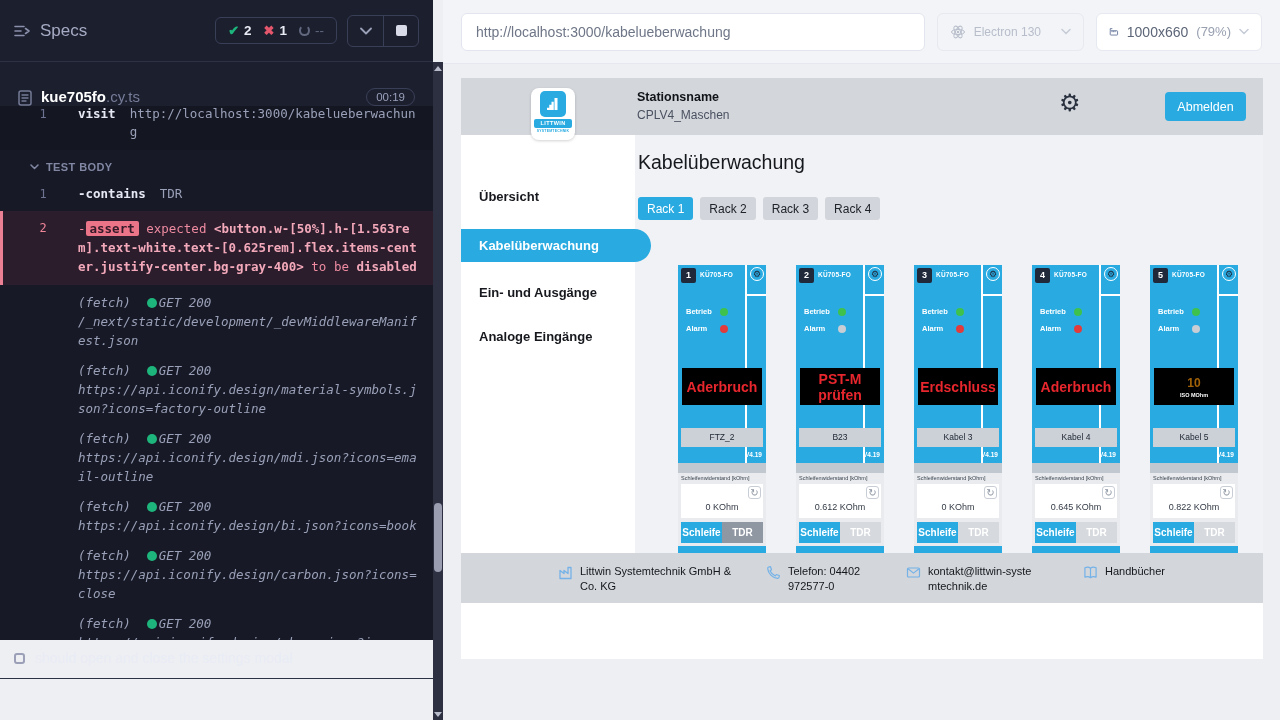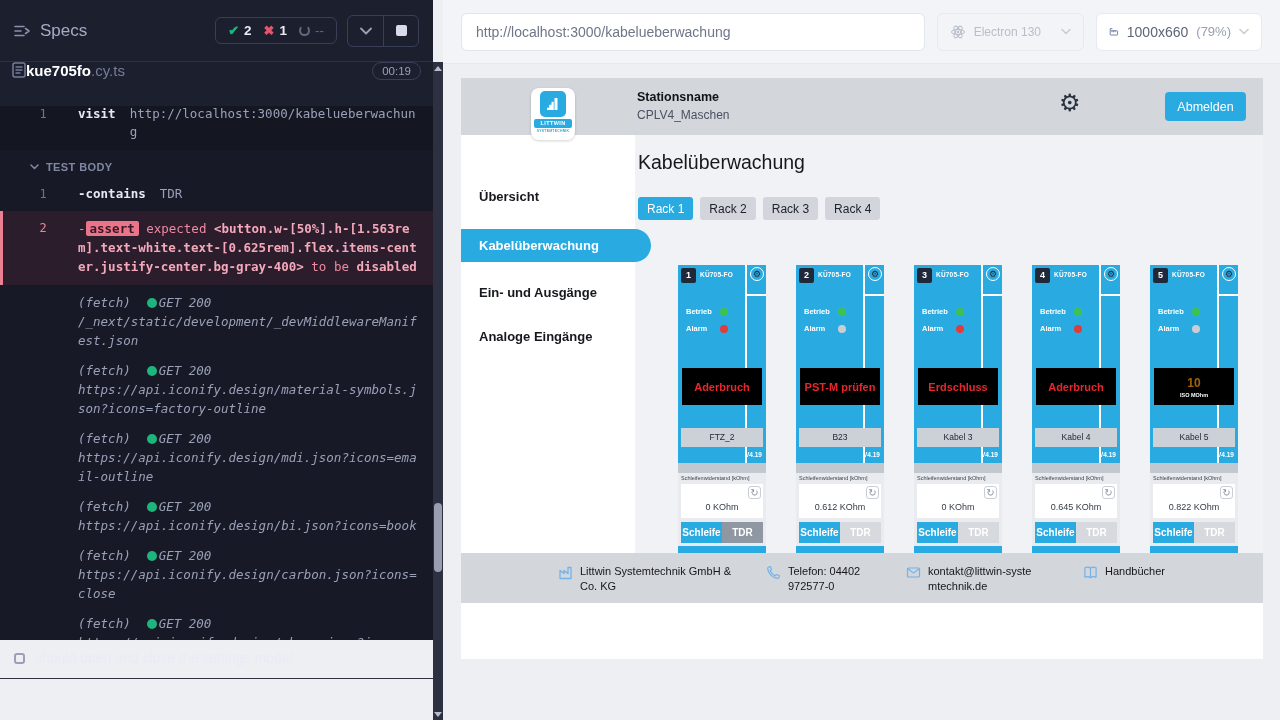--- a/index.html
+++ b/index.html
@@ -14,21 +14,21 @@
   .stat { display:flex; align-items:center; gap:5px; }
   .stat .glyph-pass { color:#1db57c; font-size:13px; }
   .stat .glyph-fail { color:#e4566b; font-size:13px; }
   .spinner { width:11px; height:11px; border:2px solid #62687f; border-top-color:transparent; border-radius:50%; display:inline-block; }
   .stat-pending { color:#62687f; font-weight:normal; }
   .ctrl-box { margin-left:10px; border:1px solid #3a3f58; border-radius:6px; display:flex; height:32px; }
   .ctrl { width:35px; display:flex; align-items:center; justify-content:center; cursor:pointer; }
   .ctrl + .ctrl { border-left:1px solid #3a3f58; }
   .stop-sq { width:11px; height:11px; background:#d9dbe8; border-radius:2px; }
 
-  .spec-row { height:44px; display:flex; align-items:flex-start; padding:0 12px; }
+  .spec-row { height:44px; display:flex; align-items:flex-end; padding:0 18px; gap:9px; }
   .spec-name { font-weight:bold; color:#fff; font-size:15px; }
   .spec-ext { color:#767c98; font-size:15px; }
   .time-badge { margin-left:auto; border:1px solid #3a3f58; border-radius:11px; padding:2px 9px; font-size:11.5px; color:#9aa0bb; }
 
   #cmd-log { position:absolute; top:106px; left:0; width:433px; height:534px; background:#171a26; overflow:hidden;
     font-family:"DejaVu Sans Mono", monospace; font-size:12.5px; }
   .cmd-row { display:flex; padding:5px 10px 5px 34px; line-height:18px; }
   .cmd-num { width:18px; text-align:center; color:#6d7390; margin-right:26px; flex-shrink:0; font-size:12px; }
   .cmd-name { font-weight:bold; color:#e6e9f4; margin-right:14px;text-align:right; }
   .cmd-arg { color:#9aa0b8; word-break:break-all; }
@@ -106,21 +106,21 @@
   .card-gear { position:absolute; right:2px; top:2px; width:14px; height:14px; border:1.5px solid #fff; border-radius:50%;
     color:#20293a; font-size:9px; display:flex; align-items:center; justify-content:center; cursor:pointer; }
   .led-row { position:absolute; left:8px; display:flex; align-items:center; gap:6px; }
   .led-label { font-size:7.5px; font-weight:bold; color:#fff; width:28px; }
   .led { width:8px; height:8px; border-radius:50%; }
   .led-green { background:#3fc24d; }
   .led-red { background:#e23b3b; }
   .led-gray { background:#c9cdd4; }
   .display { position:absolute; left:4px; right:4px; top:103px; height:37px; background:#000; display:flex;
     flex-direction:column; align-items:center; justify-content:center; }
-  .disp-alarm { color:#e8262d; font-size:11px; font-weight:bold; text-align:center; }
+  .disp-alarm { color:#e8262d; font-size:14px; font-weight:bold; text-align:center; }
   .disp-val { color:#a16207; font-size:12px; font-weight:bold; }
   .disp-unit { color:#fff; font-size:5.5px; font-weight:bold; margin-top:2px; }
   .cable-label { position:absolute; left:3px; right:3px; top:163px; height:19px; background:#ccd1d7; color:#1c2430;
     font-size:8.5px; text-align:center; line-height:19px; }
   .version { position:absolute; right:4px; top:186px; font-size:6.5px; font-weight:bold; color:#fff; }
   .card-gap { position:absolute; left:0; right:0; top:198px; height:10px; background:#c2c8d0; }
   .card-panel { position:absolute; left:0; right:0; top:208px; bottom:0; background:#e9ebee; }
   .res-label { position:absolute; left:3px; top:2px; font-size:5.5px; color:#3a424e; }
   .value-box { position:absolute; left:3px; right:3px; top:11px; height:34px; background:#fff; }
   .refresh-ico { position:absolute; right:2px; top:2px; width:13px; height:13px; border:1px solid #c9ced6; border-radius:3px;

